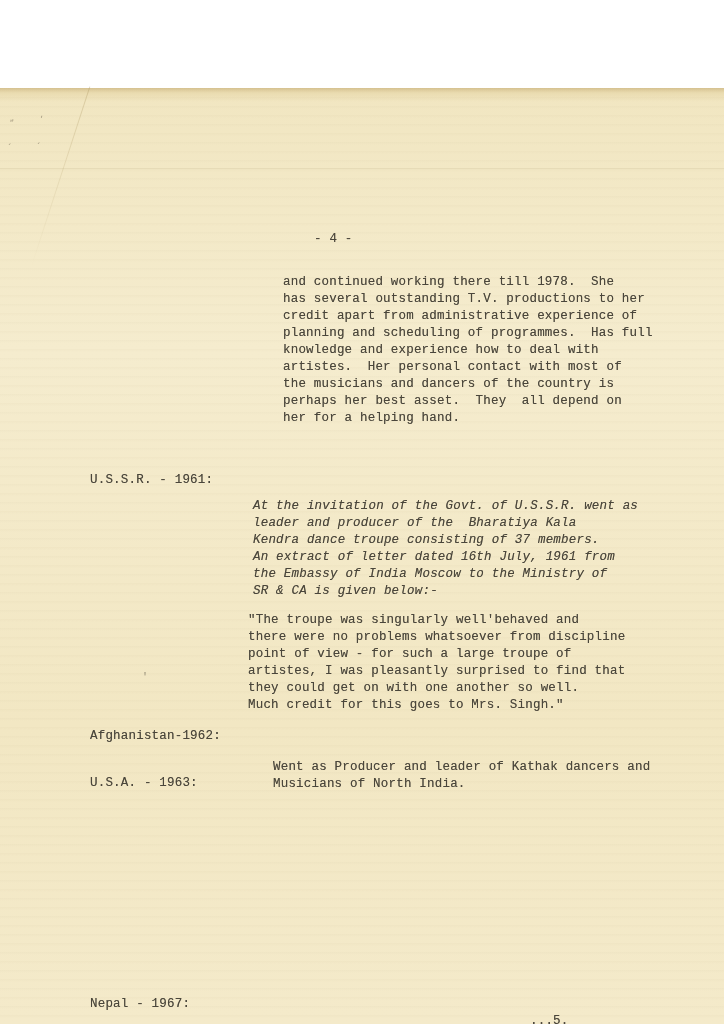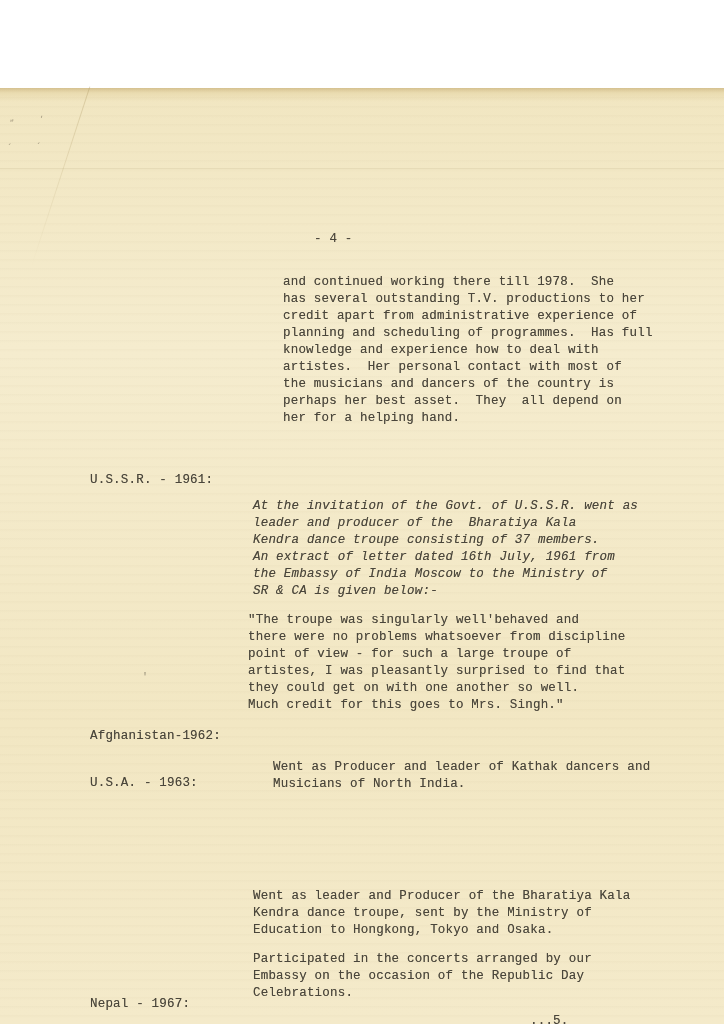--- a/index.html
+++ b/index.html
@@ -132,25 +132,19 @@
 artistes, I was pleasantly surprised to find that
 they could get on with one another so well.
 Much credit for this goes to Mrs. Singh."</div>
 
     <div class="typed afg-label">Afghanistan-1962:</div>
 
     <div class="typed usa-label">U.S.A. - 1963:</div>
     <div class="typed usa-body">Went as Producer and leader of Kathak dancers and
 Musicians of North India.</div>
 
-    <div class="typed hk-body">Went as leader and Producer of the Bharatiya Kala
-Kendra dance troupe, sent by the Ministry of
-Education to Hongkong, Tokyo and Osaka.</div>
 
     <div class="typed nepal-label">Nepal - 1967:</div>
-    <div class="typed nepal-body">Participated in the concerts arranged by our
-Embassy on the occasion of the Republic Day
-Celebrations.</div>
 
     <div class="typed contnum">...5.</div>
 
   </div>
 </div>
 
 </body></html>

